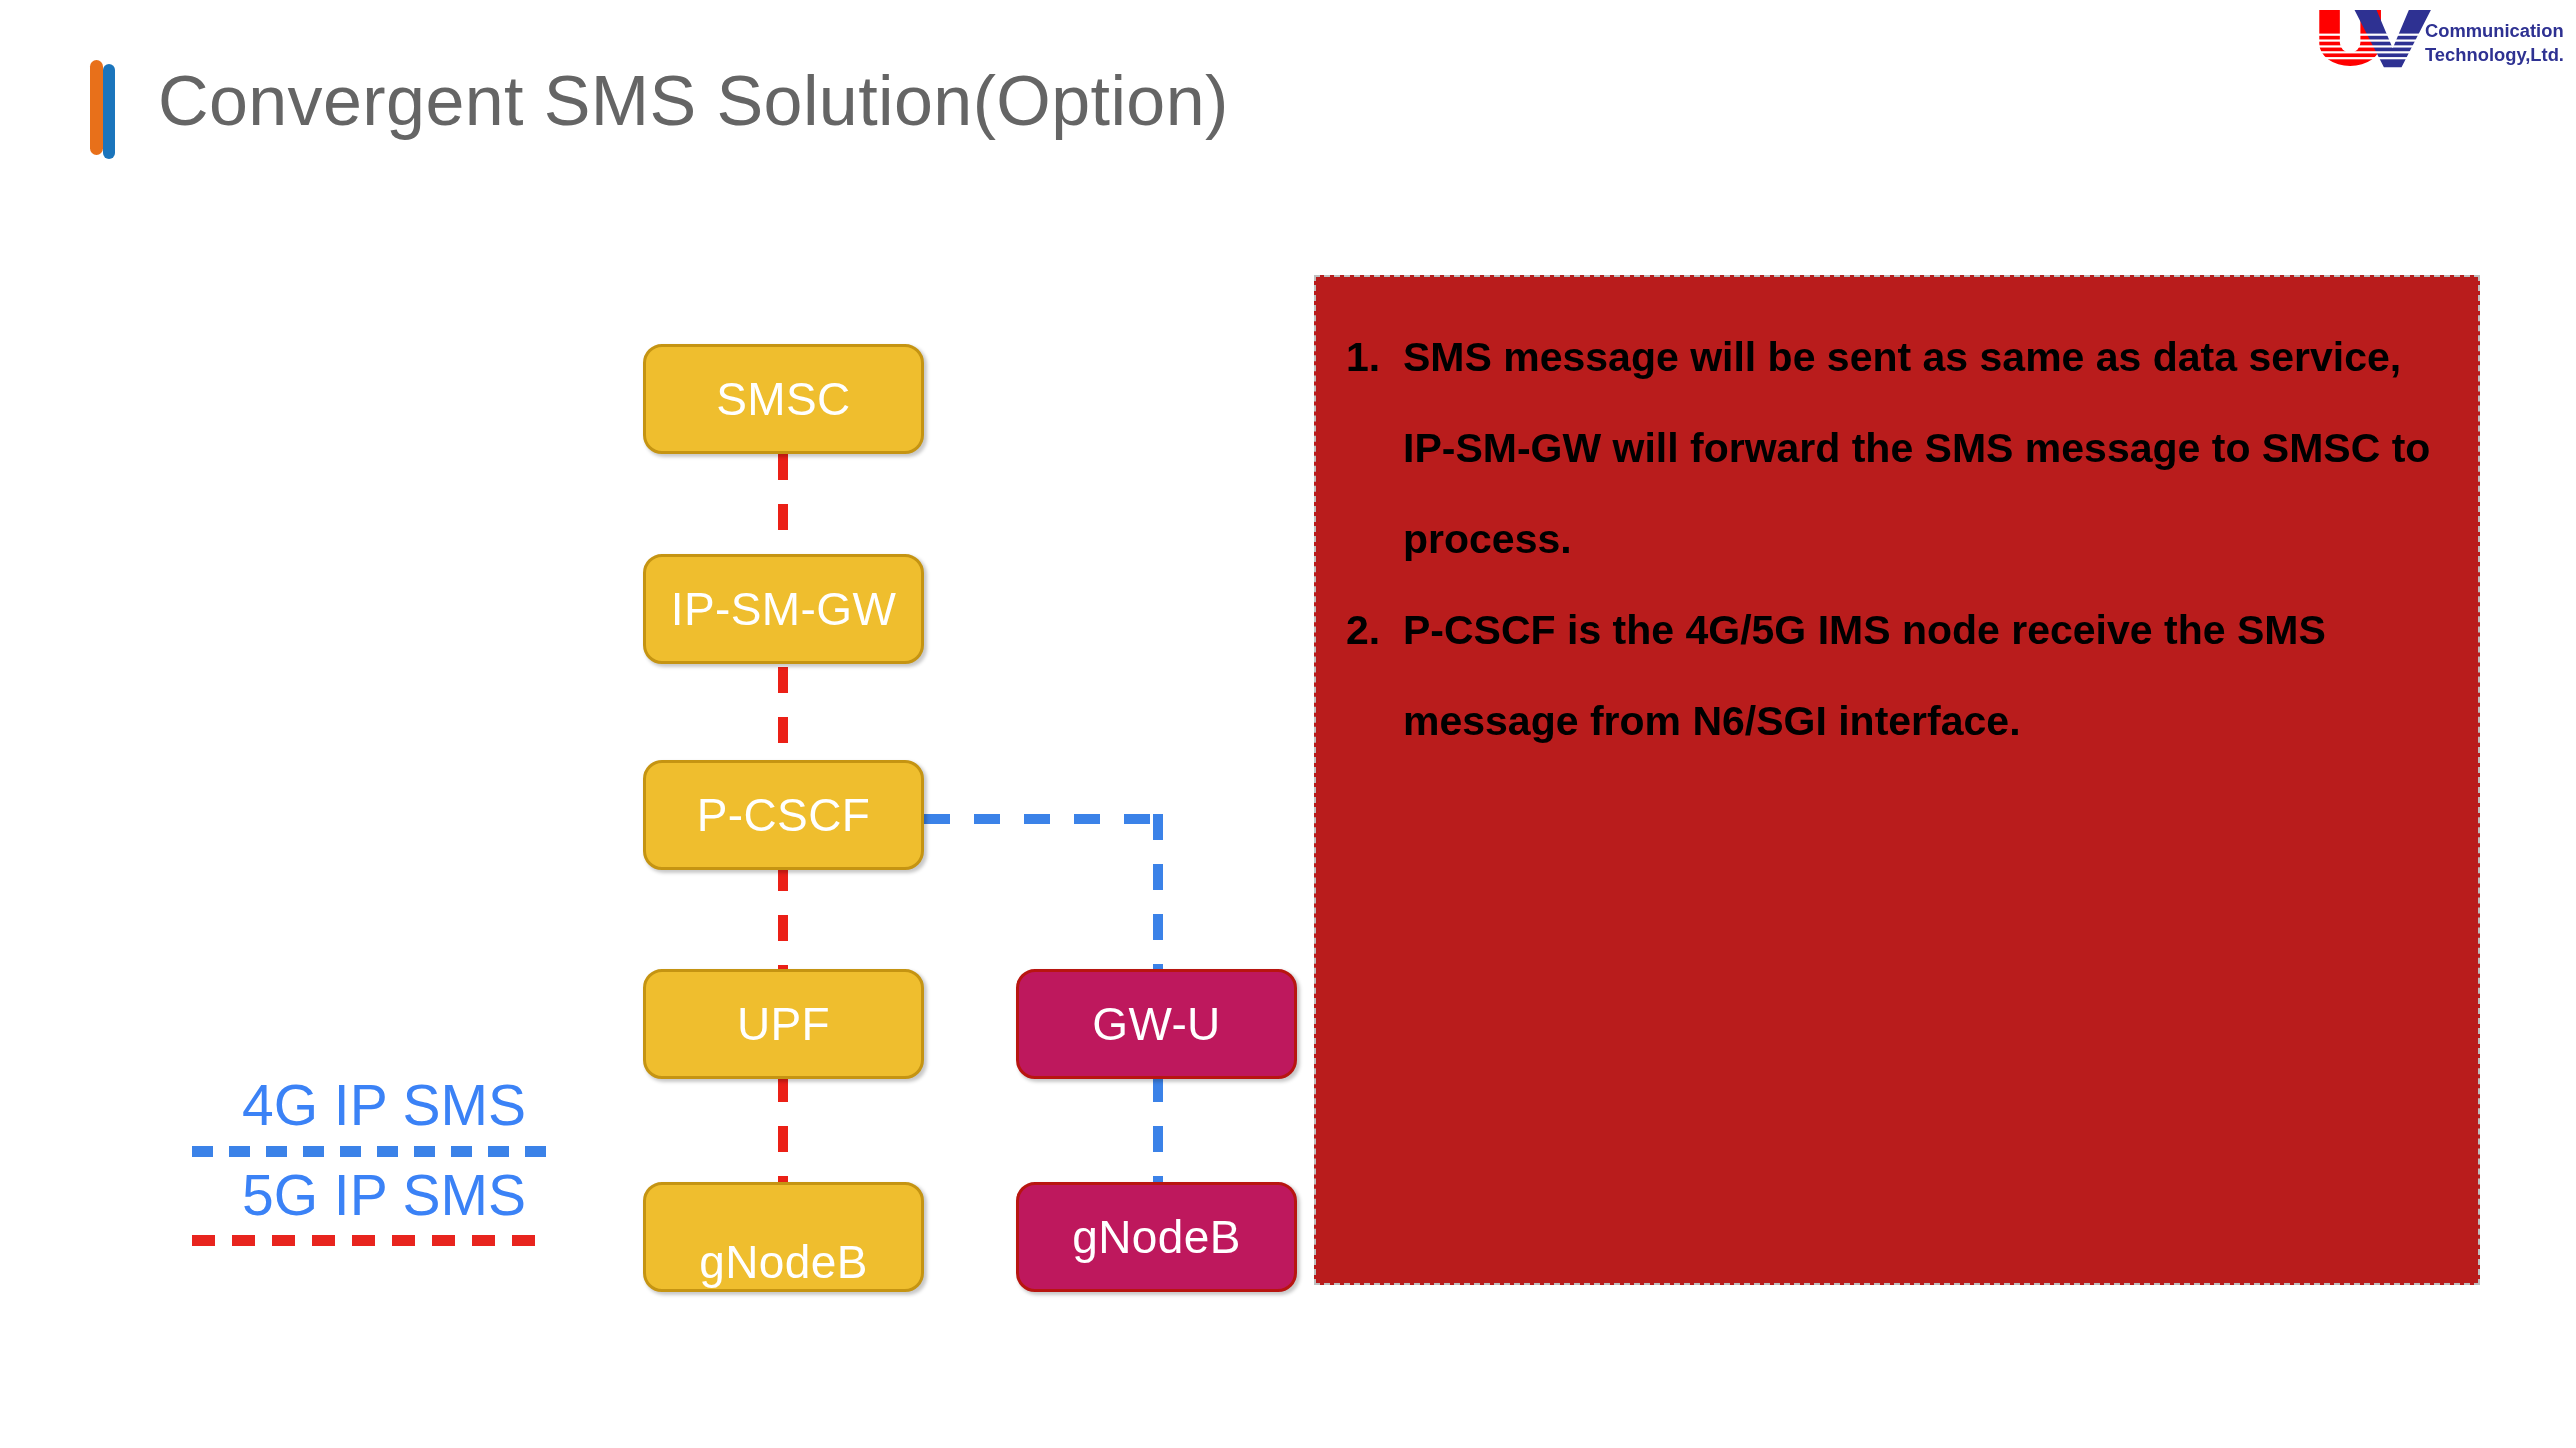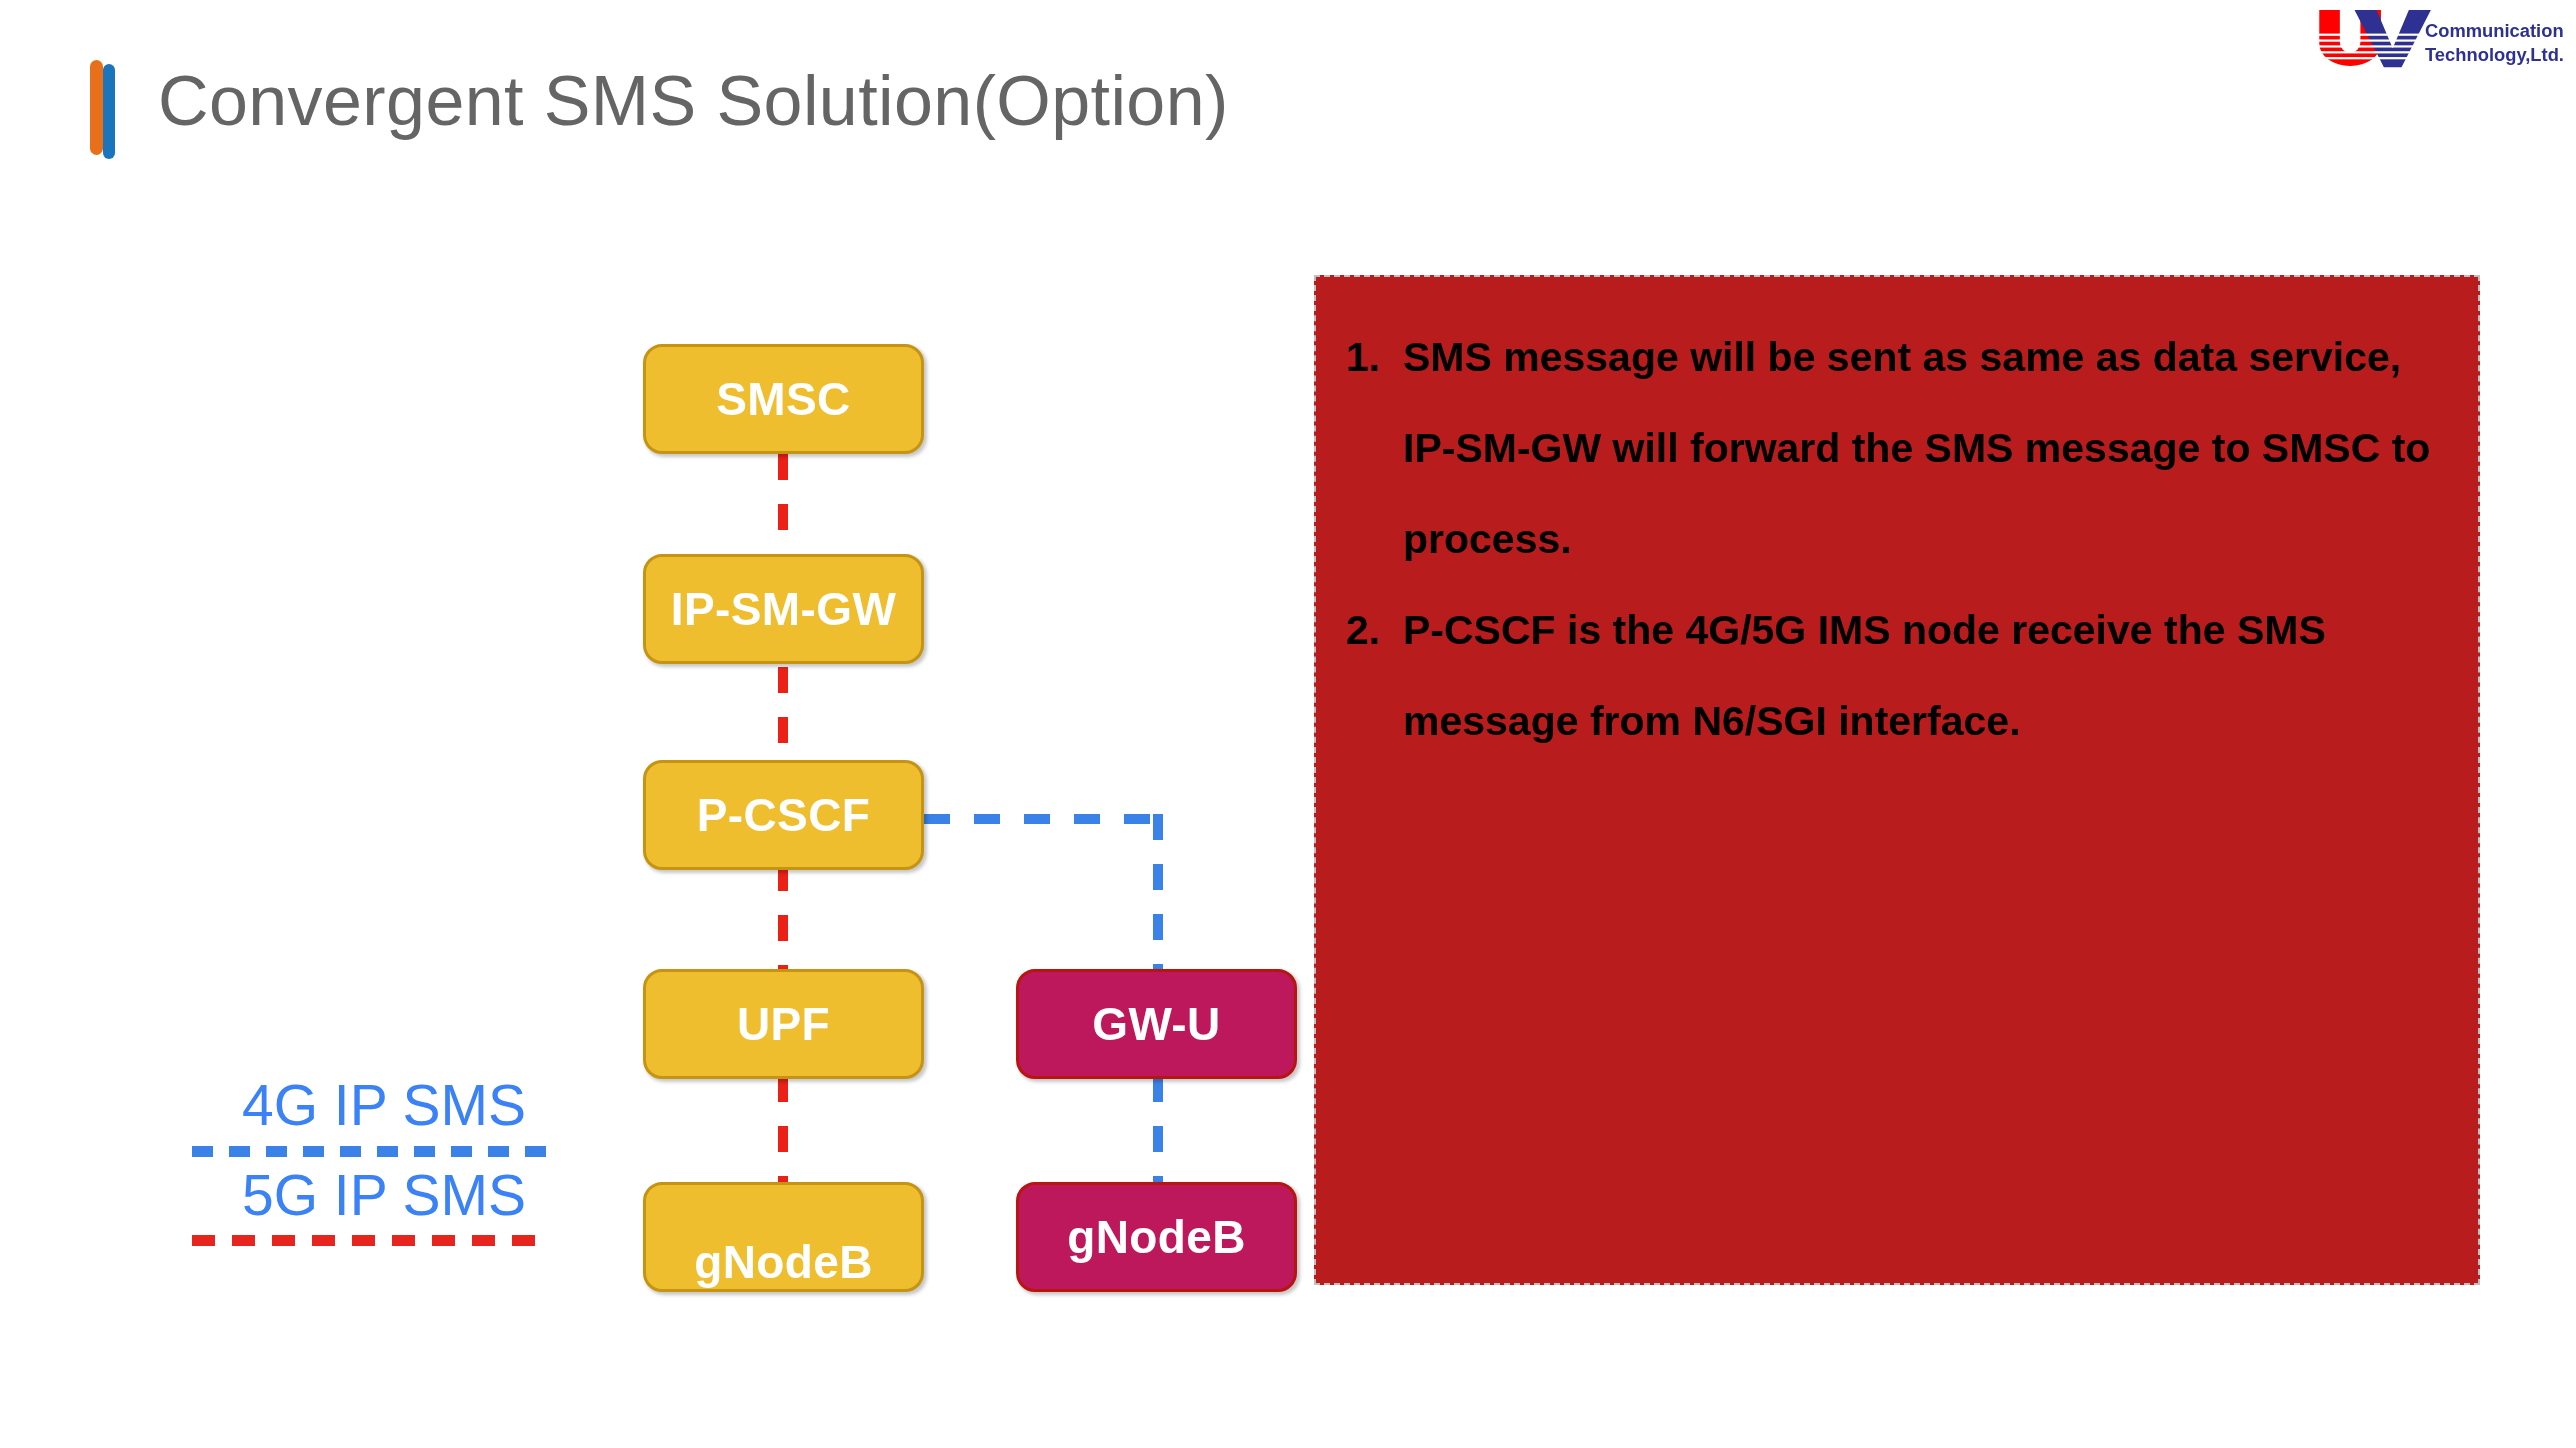--- a/index.html
+++ b/index.html
@@ -71,21 +71,21 @@
     position: absolute;
     width: 281px;
     height: 110px;
     border-radius: 19px;
     box-sizing: border-box;
     display: flex;
     align-items: center;
     justify-content: center;
     color: #ffffff;
     font-size: 46px;
-    font-weight: 700;
+    font-weight: 400;
     letter-spacing: 0.4px;
     z-index: 3;
     box-shadow: 2.2px 2.9px 3.7px rgba(0,0,0,0.22);
   }
   .node.yellow {
     background: #EFBE2E;
     border: 3.7px solid #C59412;
   }
   .node.red {
     background: #be185d;

